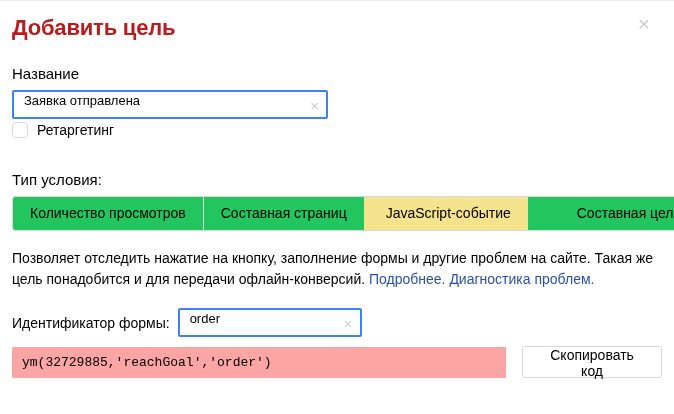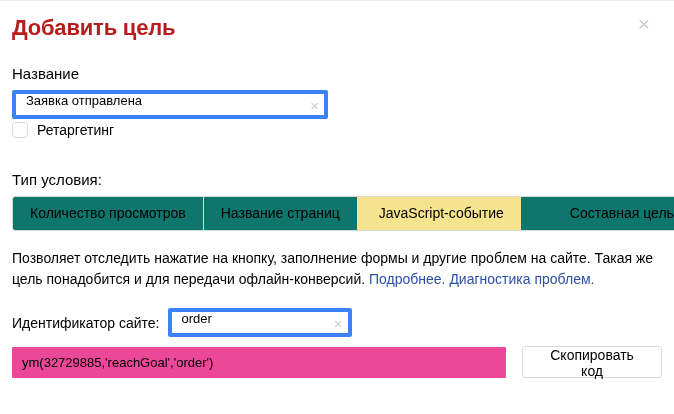--- a/index.html
+++ b/index.html
@@ -26,21 +26,21 @@
     font-family: "Liberation Sans", sans-serif;
   }
 
   
   .field-label { font-size: 15px; color: #000; }
 
   
   .name-label { margin-top: 24px; }
   .input-wrap { position: relative; display: inline-block; margin-top: 8px; }
   .text-input {
-    height: 29px; border: 4px solid #3b82f6; border-radius: 2px;
+    height: 29px; border: 2px solid #3b82f6; border-radius: 2px;
     font-size: 13px; color: #000; padding: 0 28px 8px 10px;
     font-family: "Liberation Sans", "DejaVu Sans", sans-serif;
     outline: none; background: #fff;
   }
   .name-input { width: 316px; }
   .clear-icon {
     position: absolute; right: 9px; top: 50%; transform: translateY(-50%);
     color: #ccc; font-size: 15px; line-height: 1; cursor: pointer;
   }
 
@@ -54,21 +54,21 @@
 
   
   .cond-label { margin-top: 33px; }
   .tabs {
     margin-top: 8px; display: inline-flex;
     border: 1px solid #d9d9d9; border-radius: 3px; overflow: hidden;
     background: #fff;
   }
   .tab {
     font-size: 14px; padding: 8px 17px 9px; white-space: nowrap;
-    cursor: pointer; color: #000; background: #0f766e;
+    cursor: pointer; color: #000; background: #22c55e;
     border-left: 1px solid #d9d9d9;
   }
   .tab:first-child { border-left: none; }
   .tab.active { background: var(--active-tab-yellow, #f5e38d); border-left-color: transparent; padding-left: 21px; }
   .tab.active + .tab { border-left-color: transparent; padding-left: 48px; }
 
   
   .description {
     margin-top: 17px; font-size: 14px; line-height: 21px;
     max-width: 650px; color: #000;
@@ -78,23 +78,23 @@
   
   .ident-row { margin-top: 18px; display: flex; align-items: center; }
   .ident-label { font-size: 14px; margin-right: 8px; }
   .ident-input { width: 184px; }
   .ident-row .input-wrap { margin-top: 0; }
 
   
   .code-label { margin-top: 22px; font-size: 14px; }
   .code-row { margin-top: 9px; display: flex; align-items: center; }
   .code-box {
-    width: 501px; height: 31px; background: #ec4899;
+    width: 501px; height: 31px; background: #fca5a5;
     display: flex; align-items: center; padding: 0 10px;
-    font-size: 13px; color: #000; border-radius: 1px;
+    font-size: 13px; color: #000; border-radius: 1px; font-family: Liberation Mono, monospace;
   }
   .copy-btn {
     margin-left: 16px; height: 32px; padding: 0 15px;
     background: #fff; border: 1px solid #d9d9d9; border-radius: 3px;
     font-size: 14px; color: #000; cursor: pointer;
     font-family: "Liberation Sans", "DejaVu Sans", sans-serif;
   }
 </style>
 </head>
 <body>
@@ -111,31 +111,31 @@
   </div>
 
   <div class="checkbox-row">
     <span class="checkbox"></span>
     <span class="checkbox-label">Ретаргетинг</span>
   </div>
 
   <div class="field-label cond-label">Тип условия:</div>
   <div class="tabs">
     <div class="tab">Количество просмотров</div>
-    <div class="tab">Название страниц</div>
+    <div class="tab">Составная страниц</div>
     <div class="tab active">JavaScript-событие</div>
     <div class="tab">Составная цель</div>
   </div>
 
   <p class="description"><span>Позволяет отследить нажатие на кнопку, заполнение формы и другие проблем на сайте. Такая же цель понадобится и для передачи офлайн-конверсий.</span>
     <a class="link">Подробнее.</a>
     <a class="link">Диагностика проблем.</a></p>
 
   <div class="ident-row">
-    <span class="ident-label">Идентификатор сайте:</span>
+    <span class="ident-label">Идентификатор формы:</span>
     <span class="input-wrap">
       <input class="text-input ident-input" type="text" value="order" style="">
       <span class="clear-icon">×</span>
     </span>
   </div>
 
   <div class="code-row">
     <div class="code-box">ym(32729885,'reachGoal','order')</div>
     <button class="copy-btn">Скопировать код</button>
   </div>

